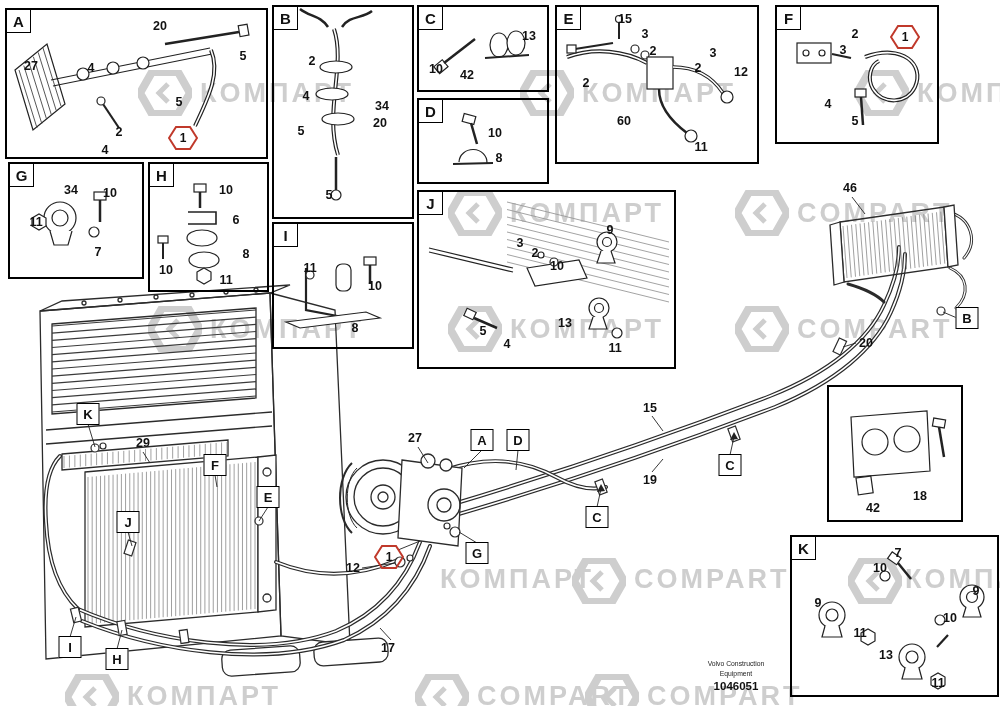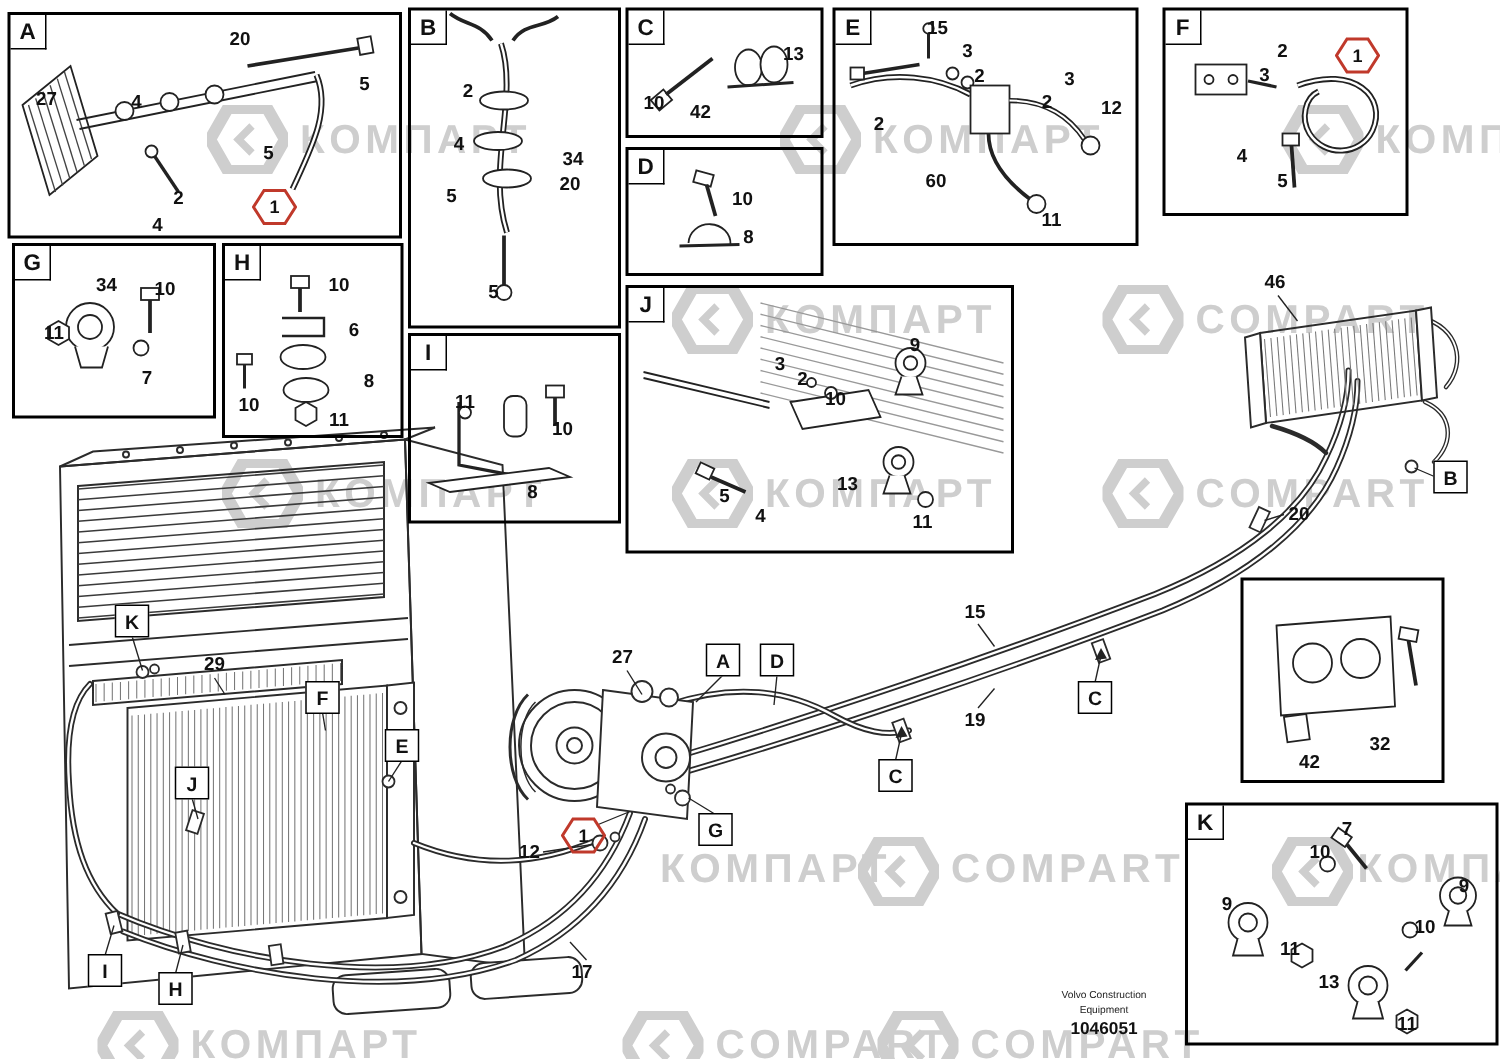--- a/index.html
+++ b/index.html
@@ -610,21 +610,21 @@
         <span class="num" style="left: 138px; top: 74px;">10</span>
         <span class="num" style="left: 146px; top: 131px;">13</span>
         <span class="num" style="left: 64px; top: 139px;">5</span>
         <span class="num" style="left: 88px; top: 152px;">4</span>
         <span class="num" style="left: 196px; top: 156px;">11</span>
       </div>
   </div>
   <div id="box-plate" class="detail-box">
     <div class="callouts">
         <span class="num" style="left: 44px; top: 121px;">42</span>
-        <span class="num" style="left: 91px; top: 109px;">32</span>
+        <span class="num" style="left: 91px; top: 109px;">18</span>
       </div>
   </div>
   <div id="box-k" class="detail-box">
     <span class="box-letter">K</span>
     <div class="callouts">
         <span class="num" style="left: 106px; top: 16px;">7</span>
         <span class="num" style="left: 88px; top: 31px;">10</span>
         <span class="num" style="left: 26px; top: 66px;">9</span>
         <span class="num" style="left: 184px; top: 54px;">9</span>
         <span class="num" style="left: 158px; top: 81px;">10</span>

